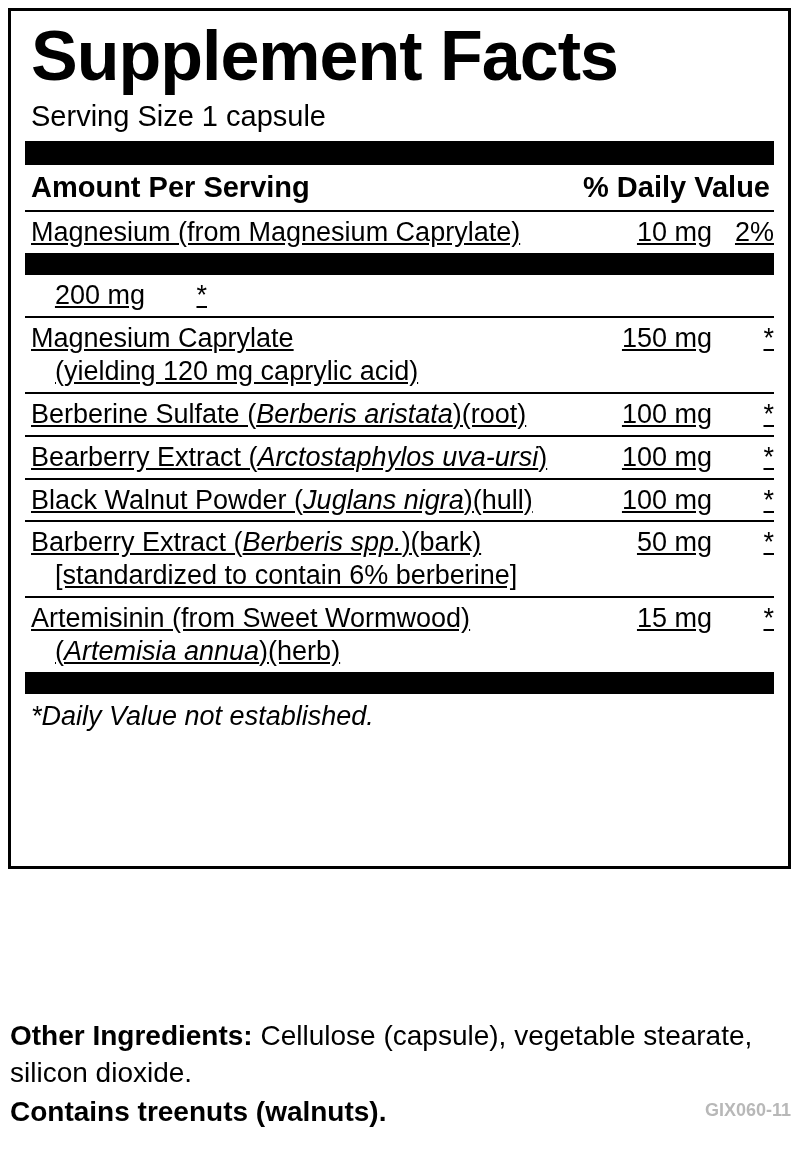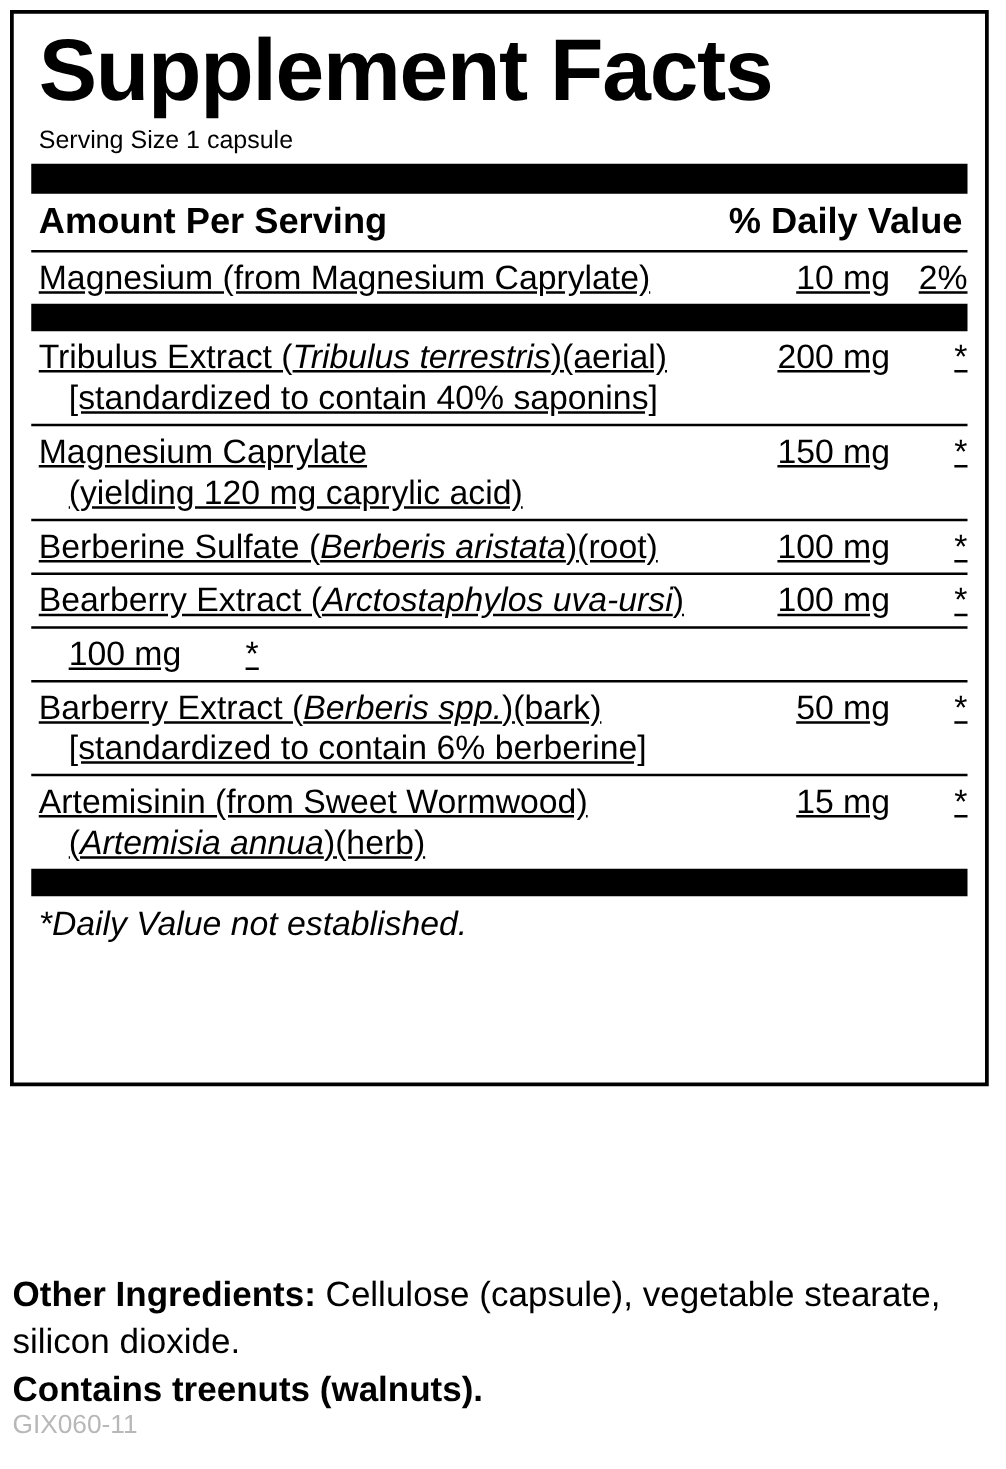--- a/index.html
+++ b/index.html
@@ -30,21 +30,21 @@
   .title {
     font-size: 70px;
     font-weight: bold;
     letter-spacing: -1px;
     line-height: 1.0;
     margin: 4px 0 2px 6px;
     white-space: nowrap;
   }
 
   .serving {
-    font-size: 20px;
+    font-size: 29px;
     margin: 10px 0 8px 6px;
     line-height: 1.1;
   }
 
   .bar-thick {
     height: 24px;
     background: #000;
     margin: 0 0 0 0;
   }
   .bar-thick.small {
@@ -126,26 +126,25 @@
   }
   .other b {
     font-weight: bold;
   }
   .contains {
     font-size: 28px;
     font-weight: bold;
     padding: 4px 0 0 2px;
     display: flex;
     justify-content: space-between;
-    align-items: flex-start;
-    flex-direction: column;
+    align-items: center;
   }
   .code {
-    font-weight: normal;
-    font-size: 21px;
+    font-weight: bold;
+    font-size: 18px;
     color: #b8b8b8;
     padding-bottom: 2px;
   }
 </style>
 </head>
 <body>
 
 <div id="panel">
 
   <div class="title">Supplement Facts</div>
@@ -164,21 +163,20 @@
   <div class="row">
     <div class="name">Magnesium (from Magnesium Caprylate)</div>
     <div class="amount">10 mg</div>
     <div class="dv">2%</div>
   </div>
 
   <div class="bar-thick small"></div>
 
   <div id="rows-container">
       <div class="row">
-        <div class="name">Tribulus Extract (<em>Tribulus terrestris</em>)(aerial)<span class="indent">[standardized to contain 40% saponins]</span></div>
         <div class="amount">200 mg</div>
         <div class="dv">*</div>
       </div>
       <div class="rule-thin"></div>
       <div class="row">
         <div class="name">Magnesium Caprylate<span class="indent">(yielding 120 mg caprylic acid)</span></div>
         <div class="amount">150 mg</div>
         <div class="dv">*</div>
       </div>
       <div class="rule-thin"></div>
@@ -188,20 +186,21 @@
         <div class="dv">*</div>
       </div>
       <div class="rule-thin"></div>
       <div class="row">
         <div class="name">Bearberry Extract (<em>Arctostaphylos uva-ursi</em>)</div>
         <div class="amount">100 mg</div>
         <div class="dv">*</div>
       </div>
       <div class="rule-thin"></div>
       <div class="row">
+        <div class="name">Black Walnut Powder (<em>Juglans nigra</em>)(hull)</div>
         <div class="amount">100 mg</div>
         <div class="dv">*</div>
       </div>
       <div class="rule-thin"></div>
       <div class="row">
         <div class="name">Barberry Extract (<em>Berberis spp.</em>)(bark)<span class="indent">[standardized to contain 6% berberine]</span></div>
         <div class="amount">50 mg</div>
         <div class="dv">*</div>
       </div>
       <div class="rule-thin"></div>

